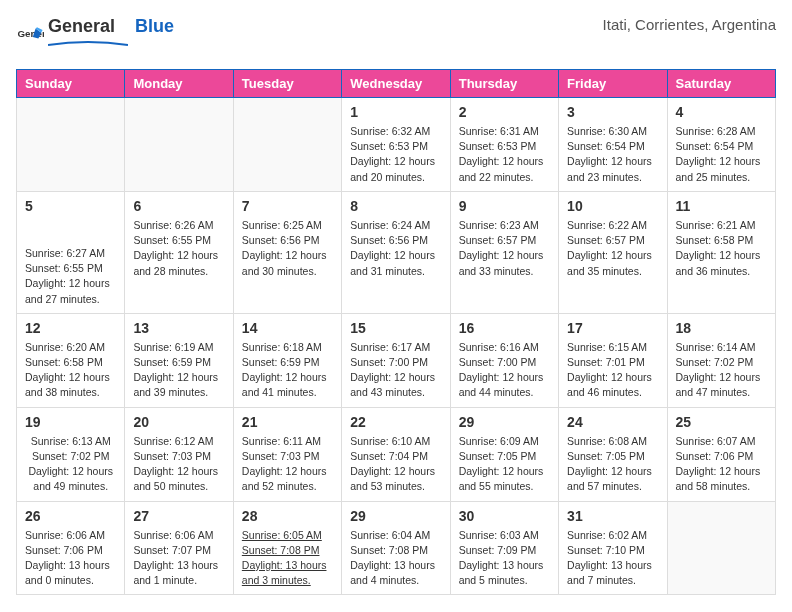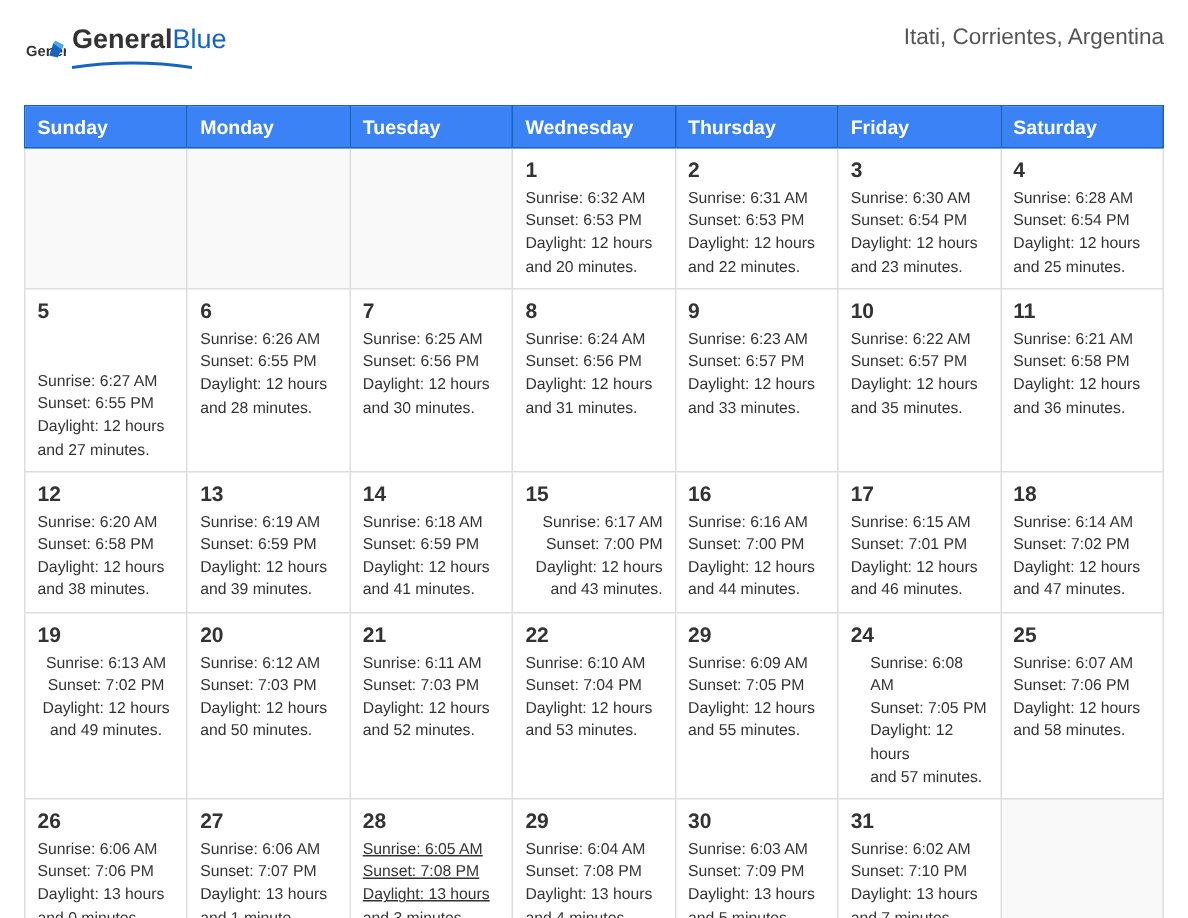--- a/index.html
+++ b/index.html
@@ -38,21 +38,21 @@
       font-size: 15px;
       font-weight: normal;
       color: #555;
     }
     .calendar {
       width: 100%;
       border-collapse: collapse;
       border: 1px solid #ccc;
     }
     .calendar th {
-      background-color: #3b82f6;
+      background-color: #ec4899;
       color: #fff;
       text-align: left;
       padding: 6px 8px;
       font-size: 13px;
       border: 1px solid #1565c0;
     }
     .calendar td {
       vertical-align: top;
       padding: 6px 8px;
       border: 1px solid #ddd;
@@ -86,21 +86,21 @@
 <div class="header">
   <div class="logo">
     <svg class="logo-icon" viewBox="0 0 40 40" xmlns="http://www.w3.org/2000/svg">
       <text x="2" y="20" font-size="14" font-weight="bold" fill="#333">General</text>
       <path d="M28 8 L36 14 L32 22 L24 20 Z" fill="#1565c0"></path>
       <path d="M30 6 L38 10 L36 14 L28 8 Z" fill="#42a5f5"></path>
     </svg>
     <div>
       <div style="display:flex; align-items:baseline; gap:0px;">
         <span style="font-size:18px;font-weight:bold;color:#333;">General</span>
-          <span style="font-size:18px;font-weight:normal;color:#1565c0;">Blue</span>
+          <span style="font-size:18px;font-weight:bold;color:#1565c0;padding-left:20px;">Blue</span>
       </div>
       <svg width="80" height="16" viewBox="0 0 80 16">
         <path d="M0 8 Q40 2 80 8" stroke="#1565c0" stroke-width="2" fill="none"></path>
       </svg>
     </div>
   </div>
   <div class="title-block">
     <h2>Itati, Corrientes, Argentina</h2>
   </div>
 </div>
@@ -219,21 +219,21 @@
         </td>
         <td>
           <span class="day-number">14</span>
           <div class="day-info" style="white-space: pre-line;">Sunrise: 6:18 AM
 Sunset: 6:59 PM
 Daylight: 12 hours
 and 41 minutes.</div>
         </td>
         <td>
           <span class="day-number">15</span>
-          <div class="day-info" style="white-space: pre-line; text-align: right;">Sunrise: 6:17 AM
+          <div class="day-info" style="white-space: pre-line;">Sunrise: 6:17 AM
 Sunset: 7:00 PM
 Daylight: 12 hours
 and 43 minutes.</div>
         </td>
         <td>
           <span class="day-number">16</span>
           <div class="day-info" style="white-space: pre-line;">Sunrise: 6:16 AM
 Sunset: 7:00 PM
 Daylight: 12 hours
 and 44 minutes.</div>
@@ -284,21 +284,21 @@
         </td>
         <td>
           <span class="day-number">29</span>
           <div class="day-info" style="white-space: pre-line;">Sunrise: 6:09 AM
 Sunset: 7:05 PM
 Daylight: 12 hours
 and 55 minutes.</div>
         </td>
         <td>
           <span class="day-number">24</span>
-          <div class="day-info" style="white-space: pre-line; margin-left: 13px;">Sunrise: 6:08 AM
+          <div class="day-info" style="white-space: pre-line;">Sunrise: 6:08 AM
 Sunset: 7:05 PM
 Daylight: 12 hours
 and 57 minutes.</div>
         </td>
         <td>
           <span class="day-number">25</span>
           <div class="day-info" style="white-space: pre-line;">Sunrise: 6:07 AM
 Sunset: 7:06 PM
 Daylight: 12 hours
 and 58 minutes.</div>

